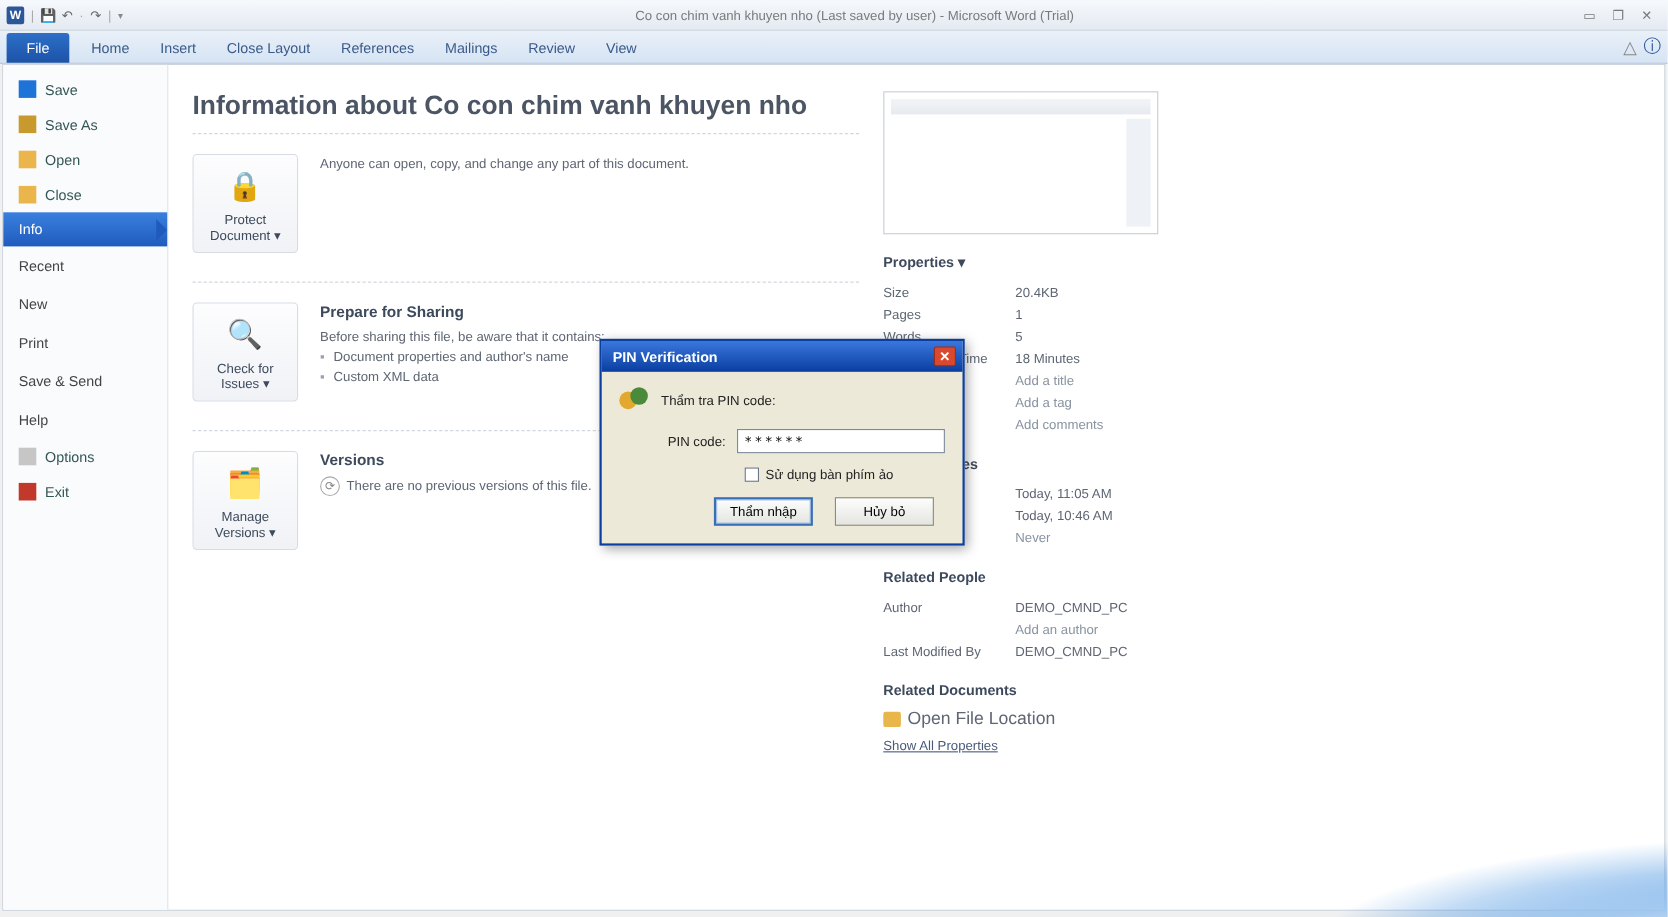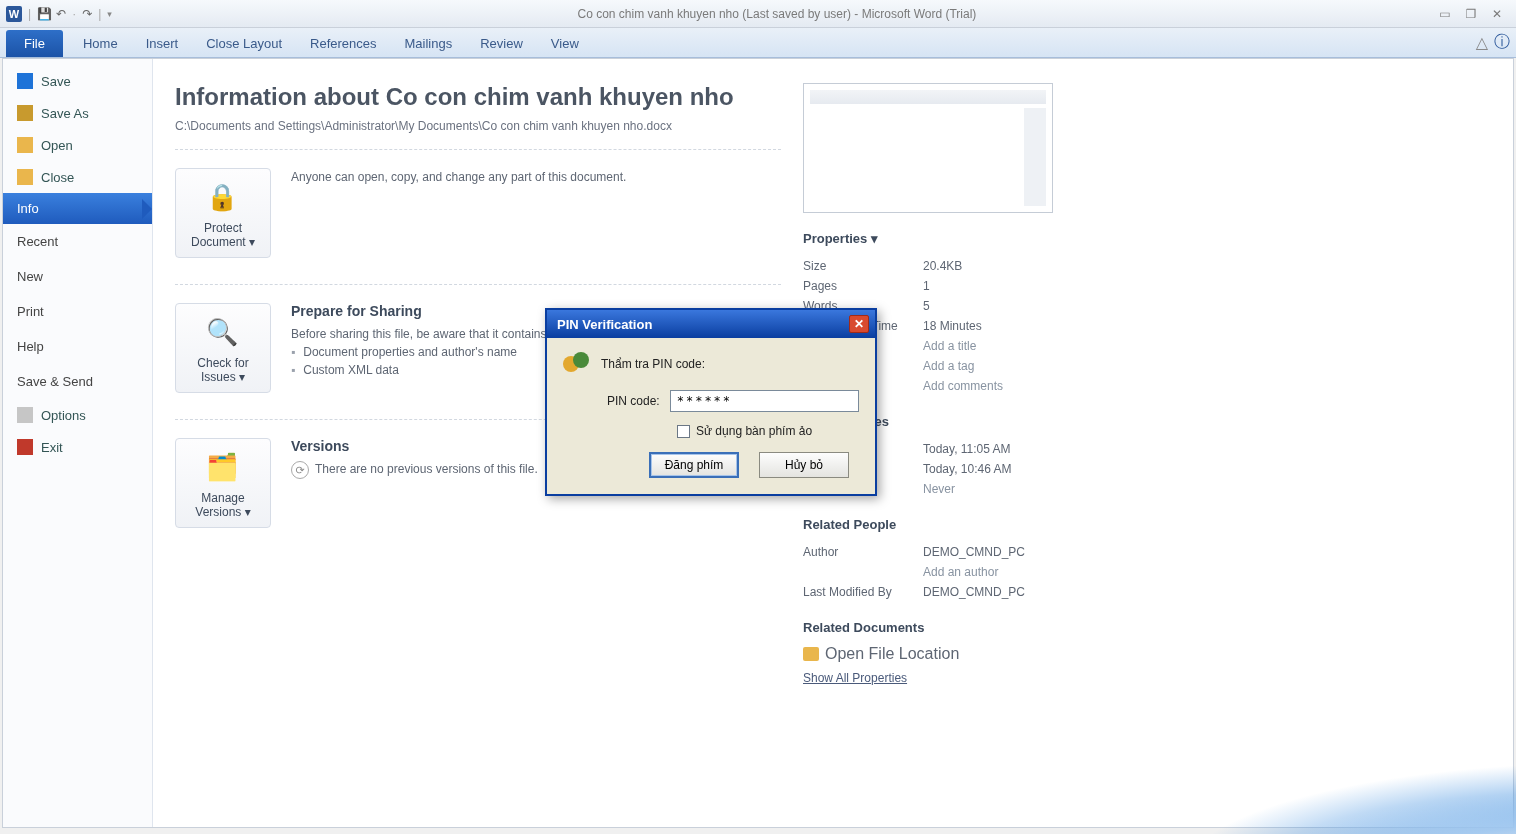--- a/index.html
+++ b/index.html
@@ -154,39 +154,38 @@
     <div class="nav-item simple">
         <span>Recent</span>
       </div>
     <div class="nav-item simple">
         <span>New</span>
       </div>
     <div class="nav-item simple">
         <span>Print</span>
       </div>
     <div class="nav-item simple">
+        <span>Save &amp; Send</span>
+      </div>
+    <div class="nav-item simple">
         <span>Help</span>
-      </div>
-    <div class="nav-item simple">
-        <span>Save &amp; Send</span>
       </div>
     <div class="nav-item">
         <span class="nav-icon icon-options"></span>
         <span>Options</span>
       </div>
     <div class="nav-item">
         <span class="nav-icon icon-exit"></span>
         <span>Exit</span>
       </div>
   </div>
 
   <div class="main">
     <div class="info-col">
       <div class="info-title">Information about Co con chim vanh khuyen nho</div>
-      <div class="info-path">C:\Documents and Settings\Administrator\My Documents\Co con chim vanh khuyen nho.docx</div>
       <hr class="hr">
 
       <div class="section">
         <div class="big-btn">
           <div class="ico">🔒</div>
           <div>Protect Document ▾</div>
         </div>
         <div class="sect-text">
           <p>Anyone can open, copy, and change any part of this document.</p>
         </div>
@@ -312,20 +311,20 @@
     </div>
     <div class="dlg-input-row">
       <label>PIN code:</label>
       <input class="pin-input" type="text" value="******" style="">
     </div>
     <div class="dlg-check">
       <span class="chk"></span>
       <span>Sử dụng bàn phím ảo</span>
     </div>
     <div class="dlg-btns">
-      <button class="dlg-btn primary">Đăng phím</button>
+      <button class="dlg-btn primary">Thẩm nhập</button>
       <button class="dlg-btn">Hủy bỏ</button>
     </div>
   </div>
 </div>
 
 <div class="swoosh"></div>
 <div class="swoosh2"></div>
 
 </body></html>

